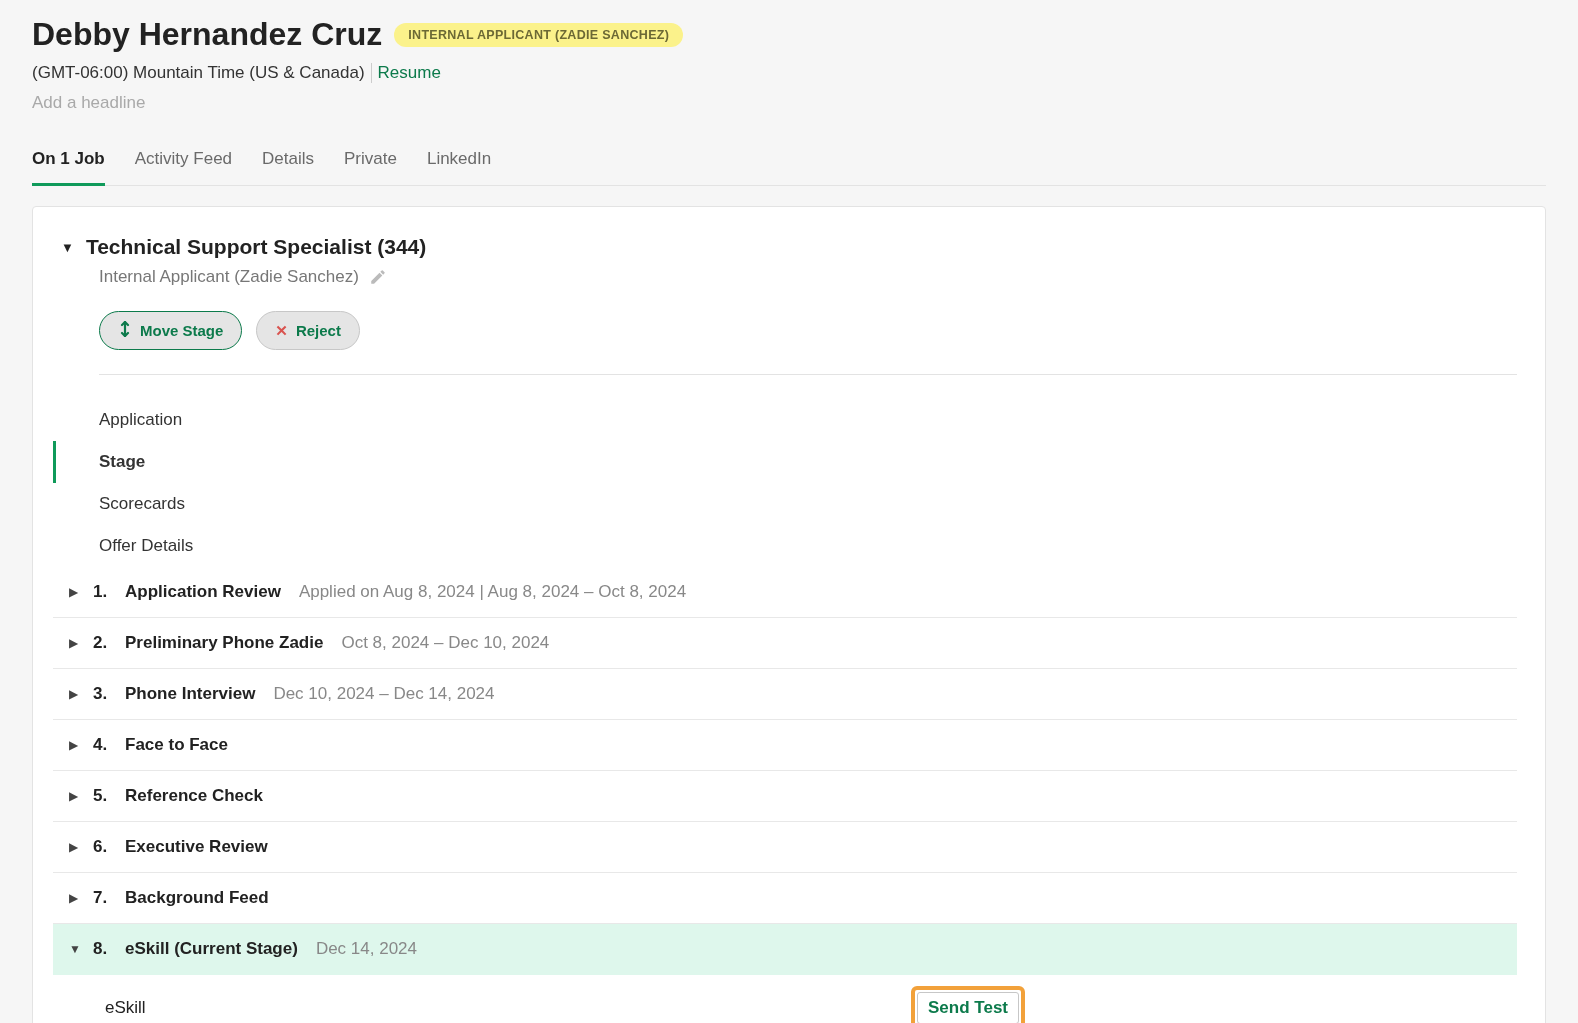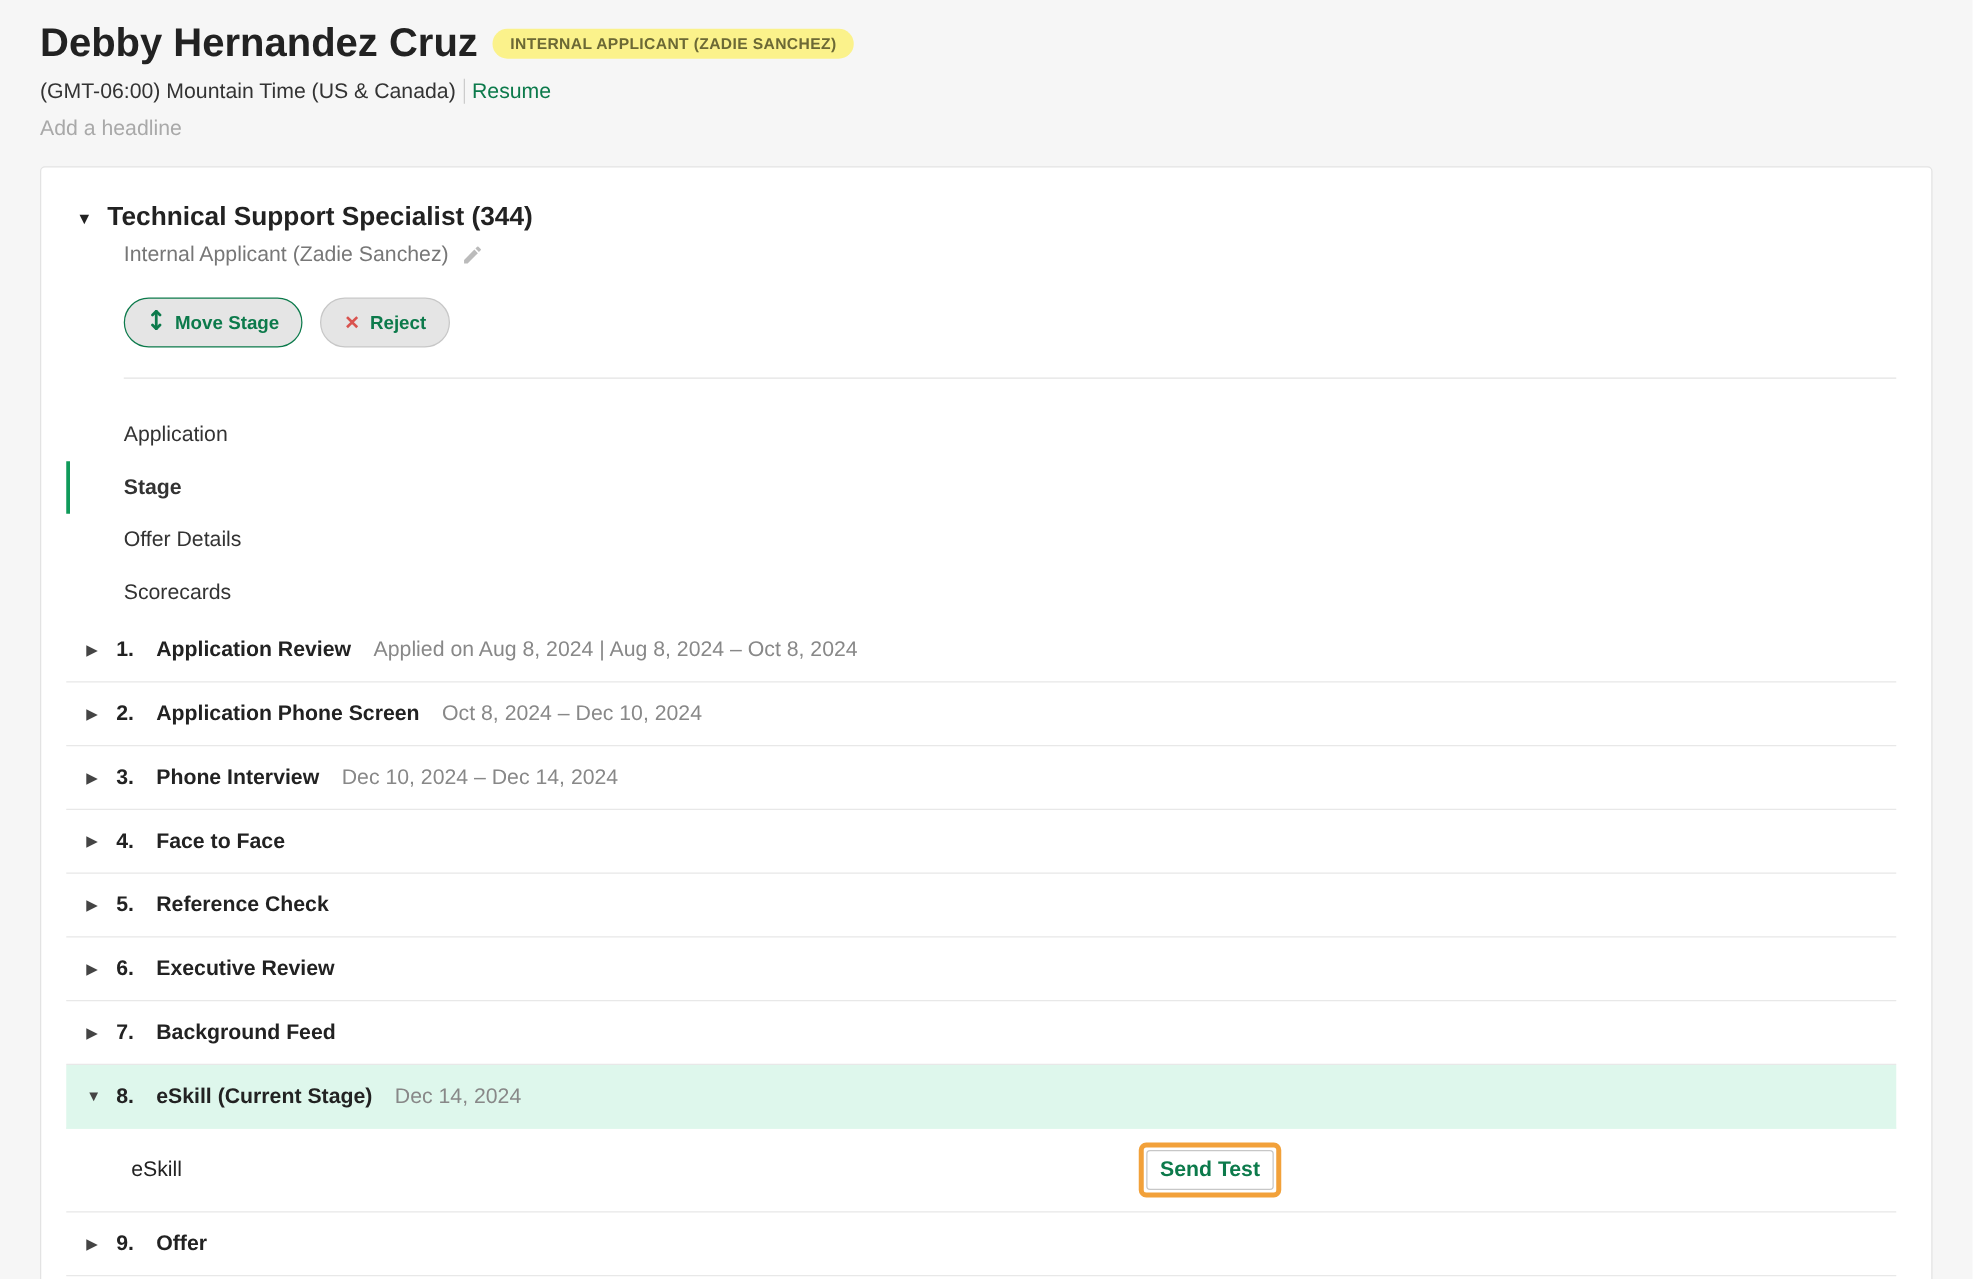--- a/index.html
+++ b/index.html
@@ -235,20 +235,27 @@
   </div>
 
   <div class="subheader-row">
     <span>(GMT-06:00) Mountain Time (US &amp; Canada)</span>
     <span class="sub-divider"></span>
     <a href="#" class="resume-link">Resume</a>
   </div>
 
   <div class="headline">Add a headline</div>
 
+  <div class="tabs" id="tabs">
+      <div class="tab active">On 1 Job</div>
+      <div class="tab">Activity Feed</div>
+      <div class="tab">Details</div>
+      <div class="tab">Private</div>
+      <div class="tab">LinkedIn</div>
+    </div>
 
   <div class="card">
     <div class="job-header">
       <span class="collapse-triangle">▼</span>
       <span class="job-title">Technical Support Specialist (344)</span>
     </div>
     <div class="job-sub">
       <span>Internal Applicant (Zadie Sanchez)</span>
       <svg class="pencil-icon" viewBox="0 0 24 24" fill="currentColor">
         <path d="M3 17.25V21h3.75l11-11-3.75-3.75-11 11zM20.7 7.04a1 1 0 0 0 0-1.41l-2.34-2.34a1 1 0 0 0-1.41 0l-1.83 1.83 3.75 3.75 1.83-1.83z"></path>
@@ -271,34 +278,34 @@
         <span>Reject</span>
       </button>
     </div>
 
     <div class="divider-line"></div>
 
     <div class="body-grid">
       <div class="side-nav" id="side-nav">
           <div class="side-item">Application</div>
           <div class="side-item active">Stage</div>
+          <div class="side-item">Scorecards</div>
           <div class="side-item">Offer Details</div>
-          <div class="side-item">Scorecards</div>
         </div>
       <div class="stage-list" id="stage-list">
           <div class="stage-row">
             <span class="tri">▶</span>
             <span class="stage-num">1.</span>
             <span class="stage-name">Application Review</span>
             <span class="stage-dates">Applied on Aug 8, 2024 | Aug 8, 2024 – Oct 8, 2024</span>
           </div>
           <div class="stage-row">
             <span class="tri">▶</span>
             <span class="stage-num">2.</span>
-            <span class="stage-name">Application Phone Screen</span>
+            <span class="stage-name">Preliminary Phone Zadie</span>
             <span class="stage-dates">Oct 8, 2024 – Dec 10, 2024</span>
           </div>
           <div class="stage-row">
             <span class="tri">▶</span>
             <span class="stage-num">3.</span>
             <span class="stage-name">Phone Interview</span>
             <span class="stage-dates">Dec 10, 2024 – Dec 14, 2024</span>
           </div>
           <div class="stage-row">
             <span class="tri">▶</span>

